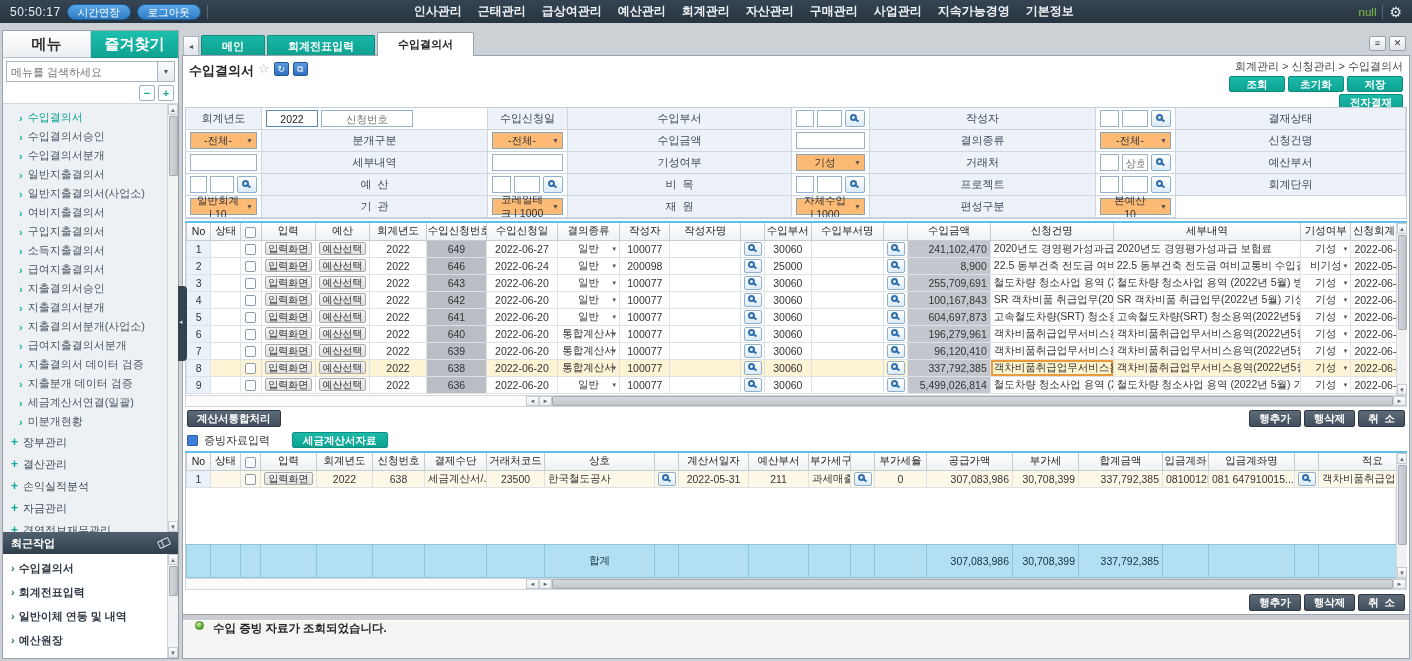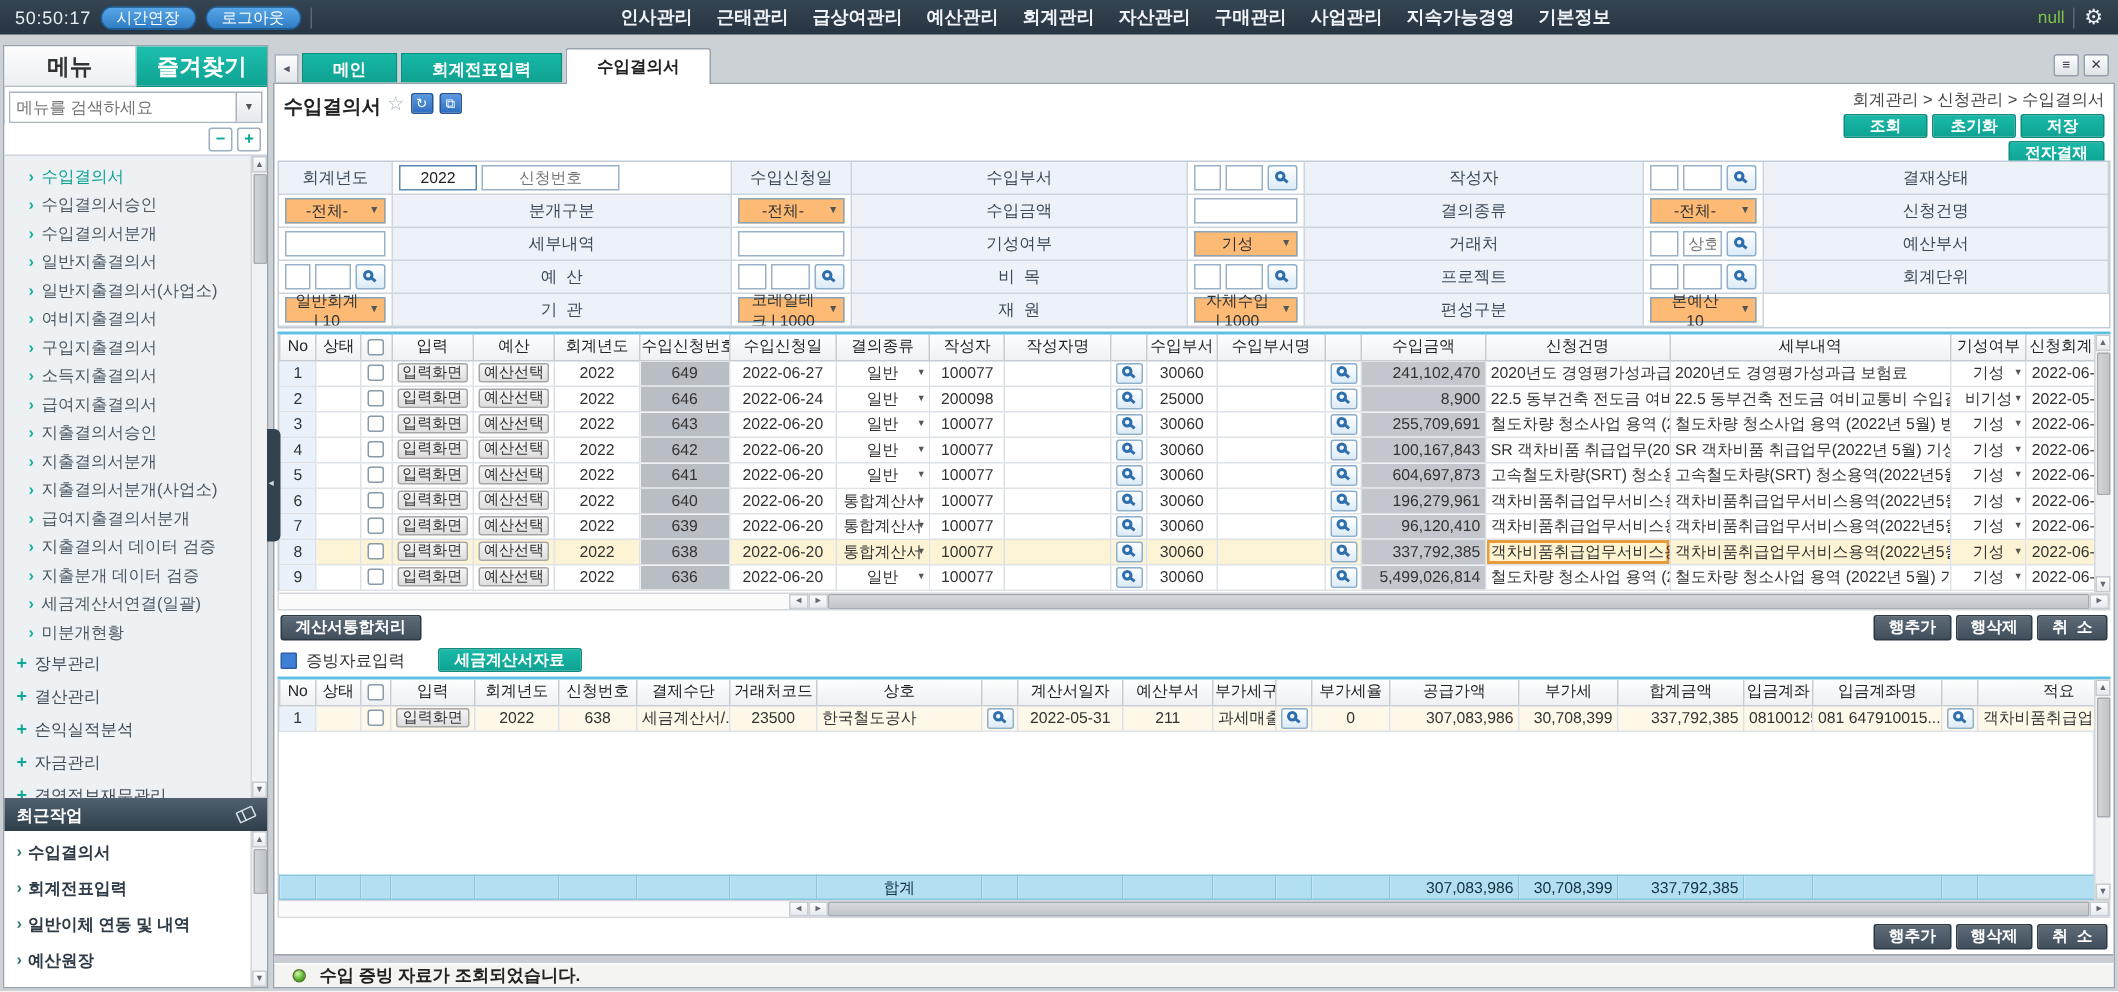--- a/index.html
+++ b/index.html
@@ -107,31 +107,31 @@
   .c-ico{text-align:center;padding:0 1px}
   .sbtn.small{width:18px;height:14px}
   .chk{display:inline-block;width:11px;height:11px;border:1px solid #8a9aa8;border-radius:2px;background:#fff;vertical-align:middle;cursor:pointer}
   tr.selected td{background:#fcf4d4}
   td.highlight{box-shadow:inset 0 0 0 2px #e89c3c;background:#fdf3cf !important}
   
   .grid2-zone{flex:1;display:flex;margin:0 2px;border-top:2px solid #5ec1e4;min-height:0}
   .g2wrap{flex:1;overflow:hidden;display:flex;flex-direction:column;border-left:1px solid #c6ccd2}
   .g2wrap .grid-filler{flex:1;background:#fff;border-right:1px solid #e4e8ec}
   .g2 tr.evrow td{background:#fdf8e8}
-  .g2.total td{background:#b3dff2;border-color:#8cc6de;color:#12313f;height:16px}
+  .g2.total td{background:#b3dff2;border-color:#8cc6de;color:#12313f;height:33px}
   
   .midbar{flex:none;height:22px;display:flex;align-items:center;justify-content:space-between;padding:2px 4px}
   .dbtn{background:linear-gradient(#5d6b78,#414f5c);border:1px solid #2c3842;color:#fff;font-size:10.5px;height:17px;line-height:15px;padding:0 9px;border-radius:2px;font-weight:bold;cursor:pointer;white-space:pre}
   .evhead{flex:none;height:22px;display:flex;align-items:center;gap:6px;padding:0 4px}
   .evicon{width:11px;height:11px;background:#3d7fd6;border:1px solid #2a5ea8;border-radius:1px}
   .evtitle{color:#333}
   .tbtn.wide{margin-left:16px;min-width:86px}
   .btnrow{flex:none;height:24px;display:flex;align-items:center;justify-content:flex-end;gap:3px;padding:0 4px}
   .statusgap{flex:none;height:6px;background:#c9cdd1;border-top:1px solid #9aa2aa}
-  .statusbar{flex:none;height:16px;background:#f4f4f2;display:flex;align-items:center;gap:9px;padding:0 12px;border-top:1px solid #fff;font-weight:bold;color:#222;font-size:11.5px}
+  .statusbar{flex:none;height:38px;background:#f4f4f2;display:flex;align-items:flex-start;gap:9px;padding:0 12px;border-top:1px solid #fff;font-weight:bold;color:#222;font-size:11.5px}
   .led{width:9px;height:9px;border-radius:50%;background:radial-gradient(circle at 35% 30%,#d6f5a8,#58b32c 60%,#3f8c1e);border:1px solid #57772f;flex:none}
 </style>
 </head>
 <body>
 
 <div class="screen">
 
   <div class="topbar">
     <span class="tb-time">50:50:17</span>
     <button class="pill">시간연장</button>

